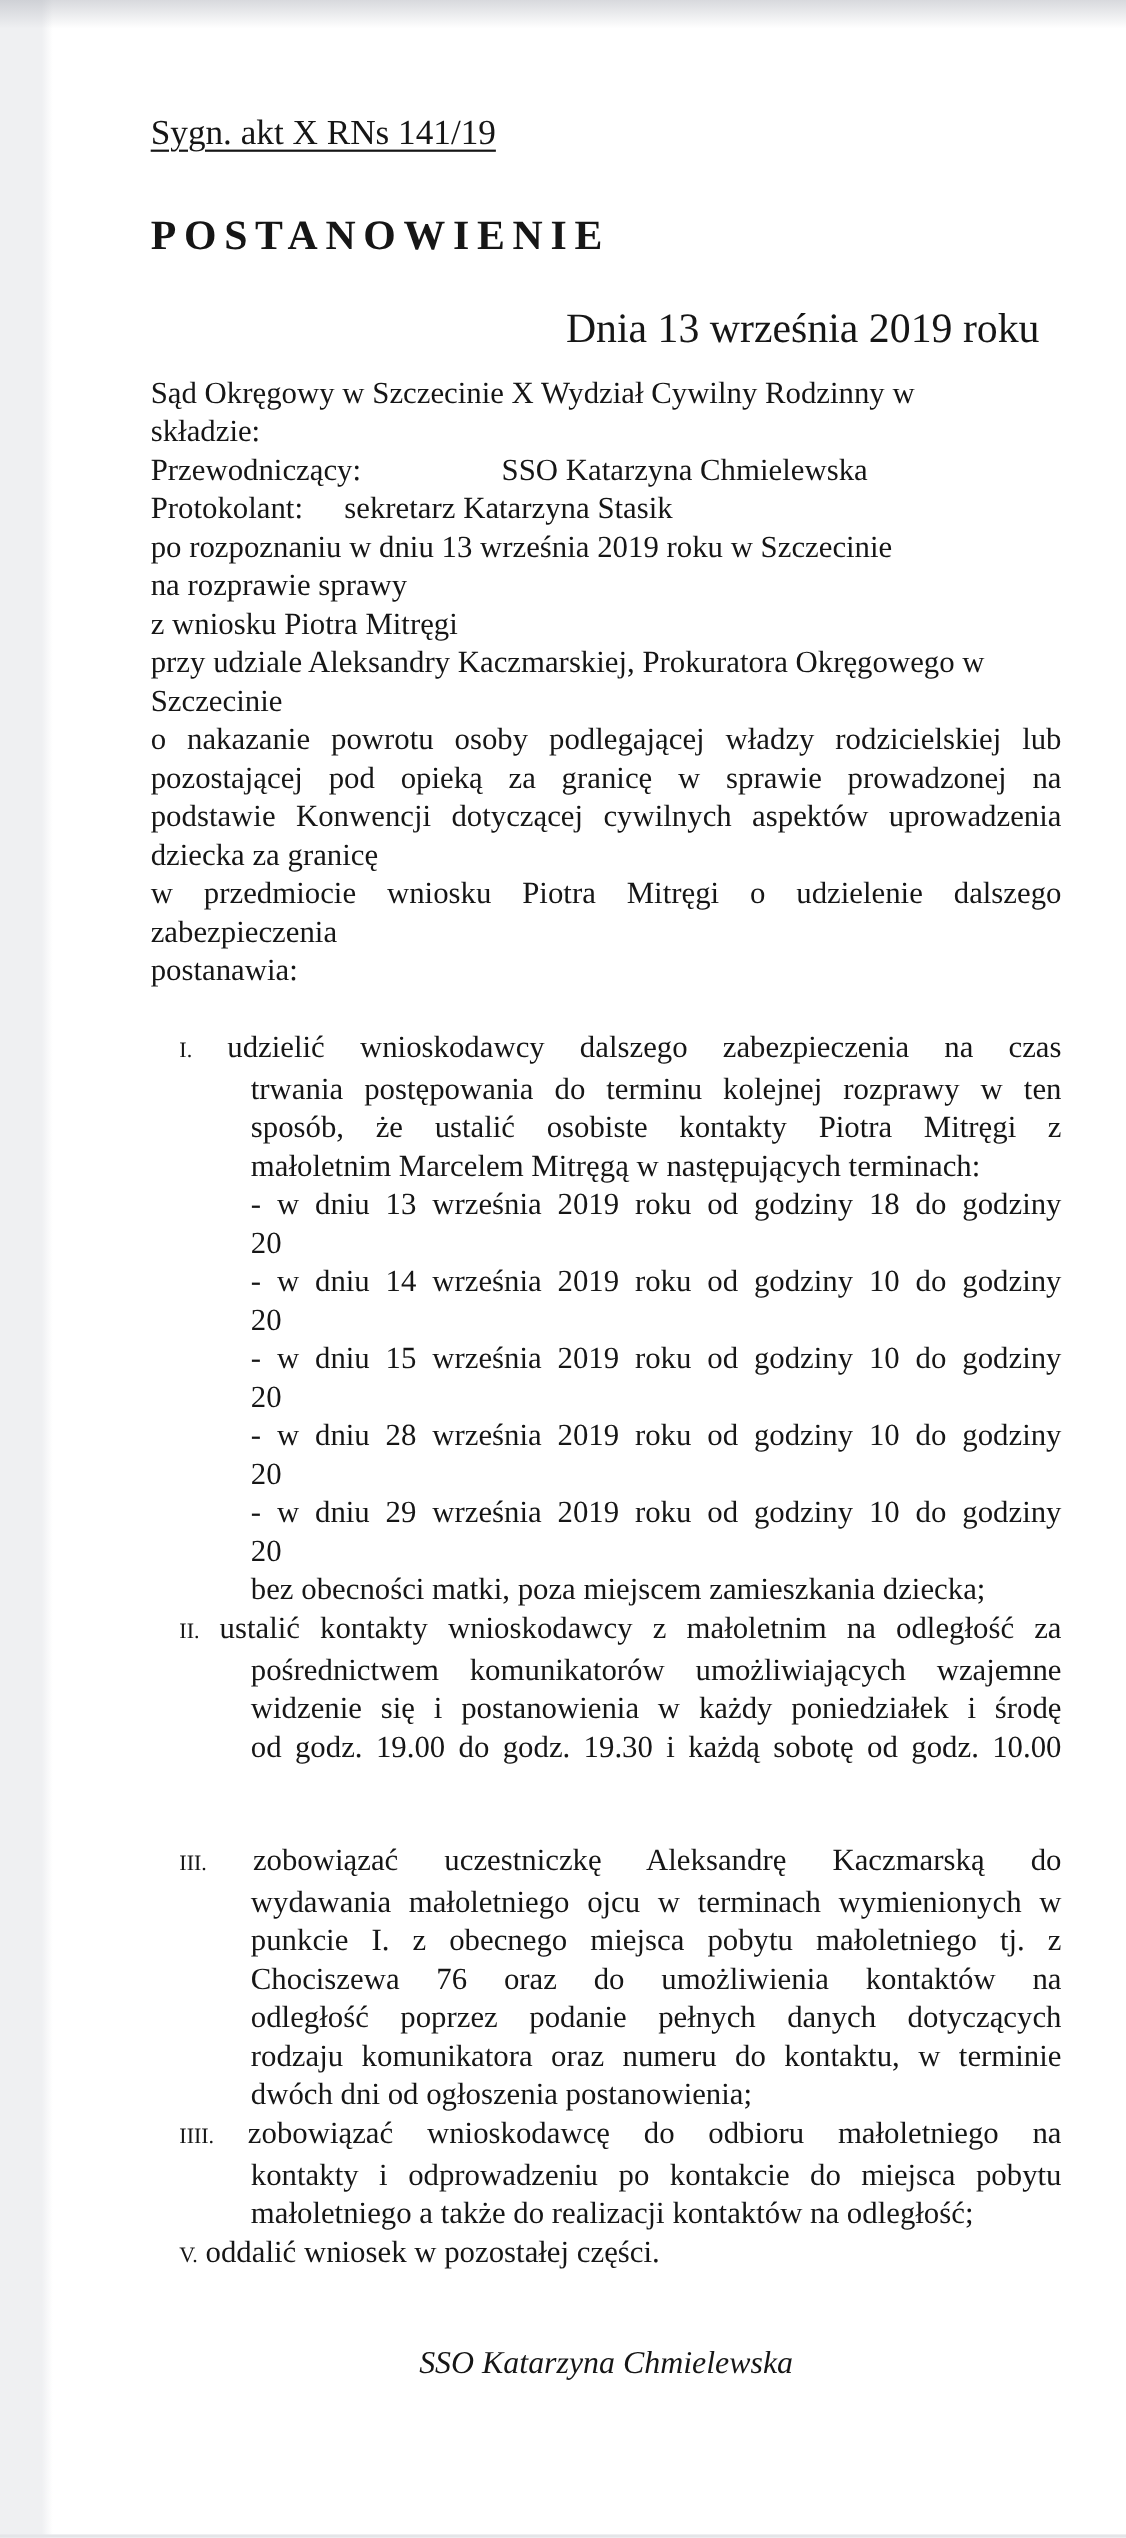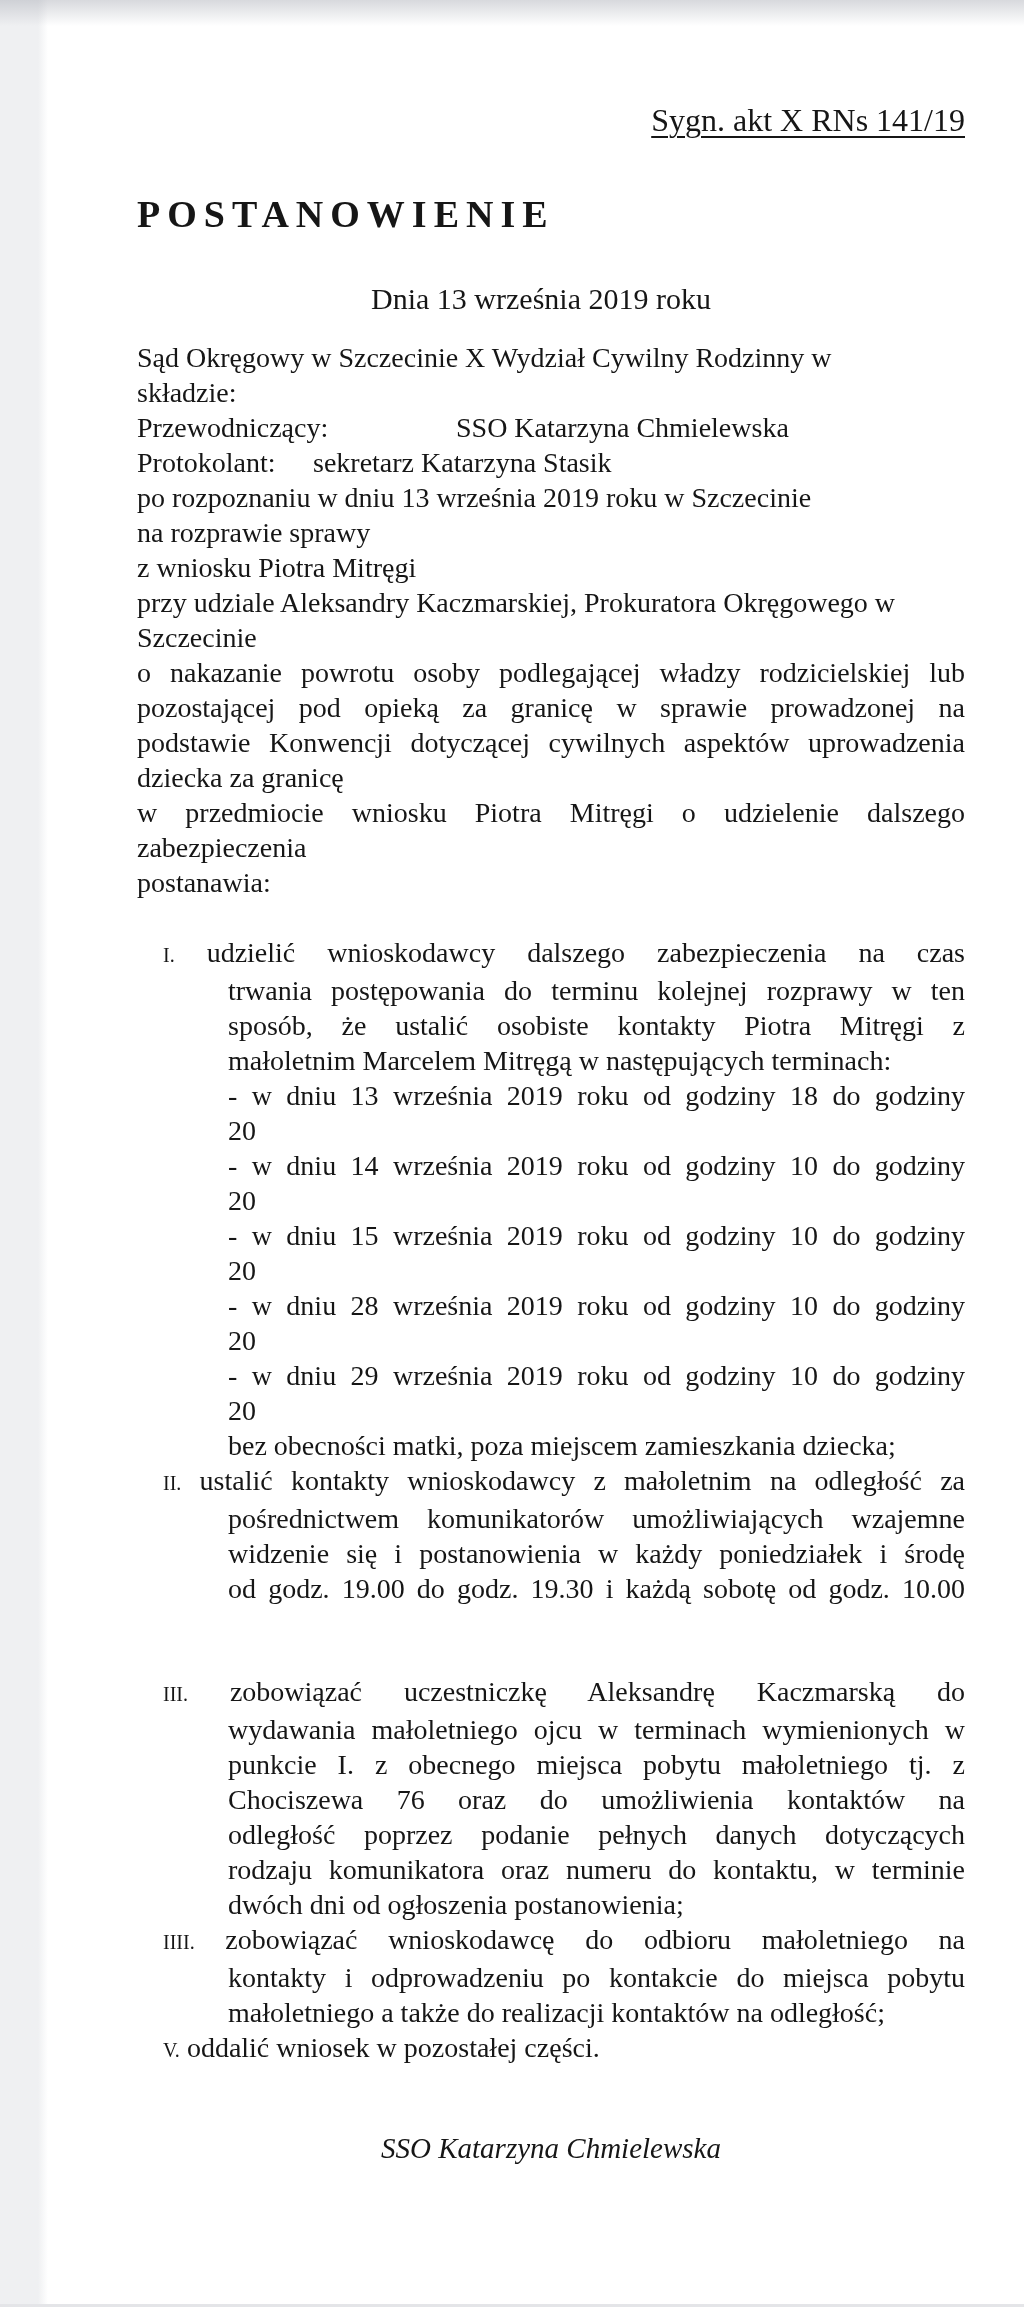--- a/index.html
+++ b/index.html
@@ -33,34 +33,33 @@
   .doc {
     position: absolute; left: 137px; top: 0; width: 828px;
     font-size: 28px; line-height: 35px;
   }
   .sygn {
     margin-top: 100px;
     font-size: 32px; line-height: 40px;
     text-decoration: underline;
     text-decoration-thickness: 2px;
     text-underline-offset: 5px;
-    text-align: right;
   }
   .title {
     margin-top: 50px;
     text-align: left;
     font-weight: bold;
     font-size: 38px; line-height: 48px;
     letter-spacing: 7px;
   }
   .date {
     margin-top: 42px;
-    text-align: center;
+    text-align: right;
     padding-right: 20px;
-    font-size: 30px; line-height: 38px;
+    font-size: 38px; line-height: 38px;
   }
   .intro { margin-top: 22px; }
 
   .ln { min-height: 35px; }
   .jl { text-align: justify; text-align-last: justify; }
 
   .pair { position: relative; }
   .tabv { position: absolute; top: 0; }
   .t1 { left: 319px; }
   .t2 { left: 176px; }

